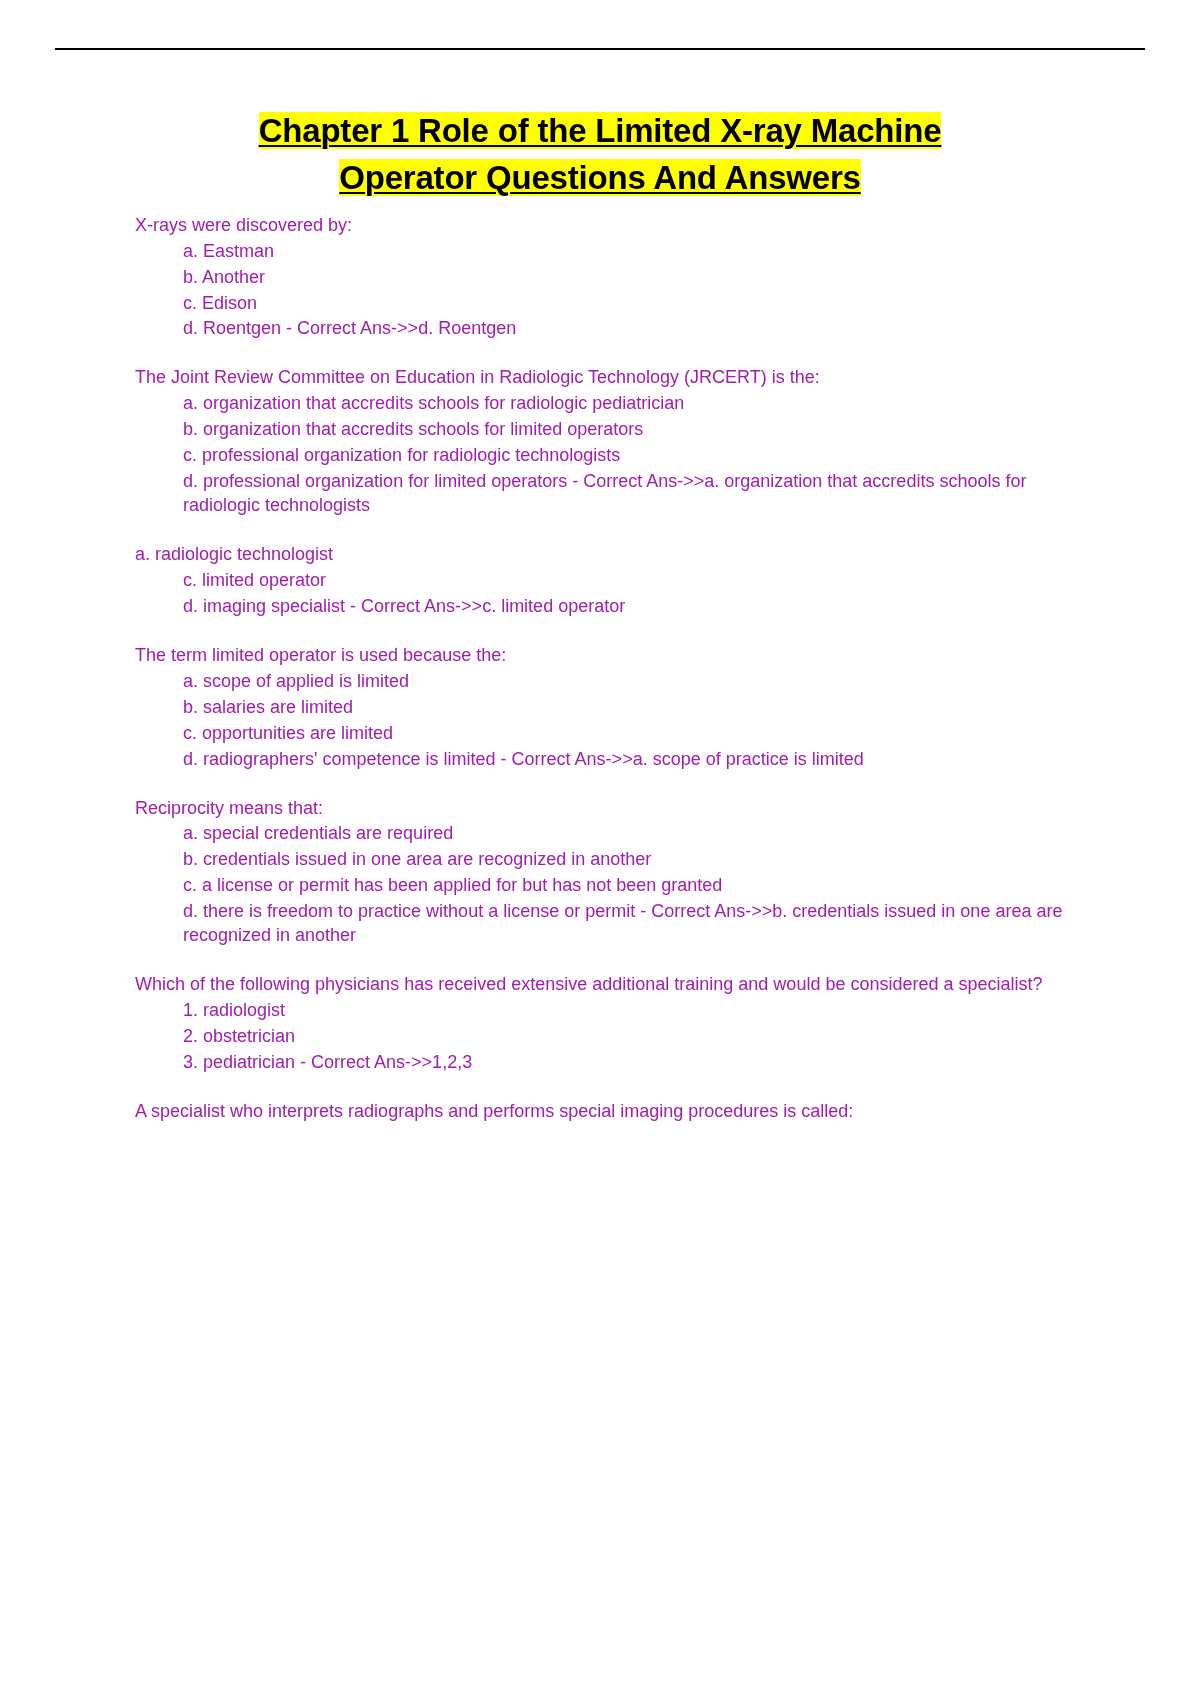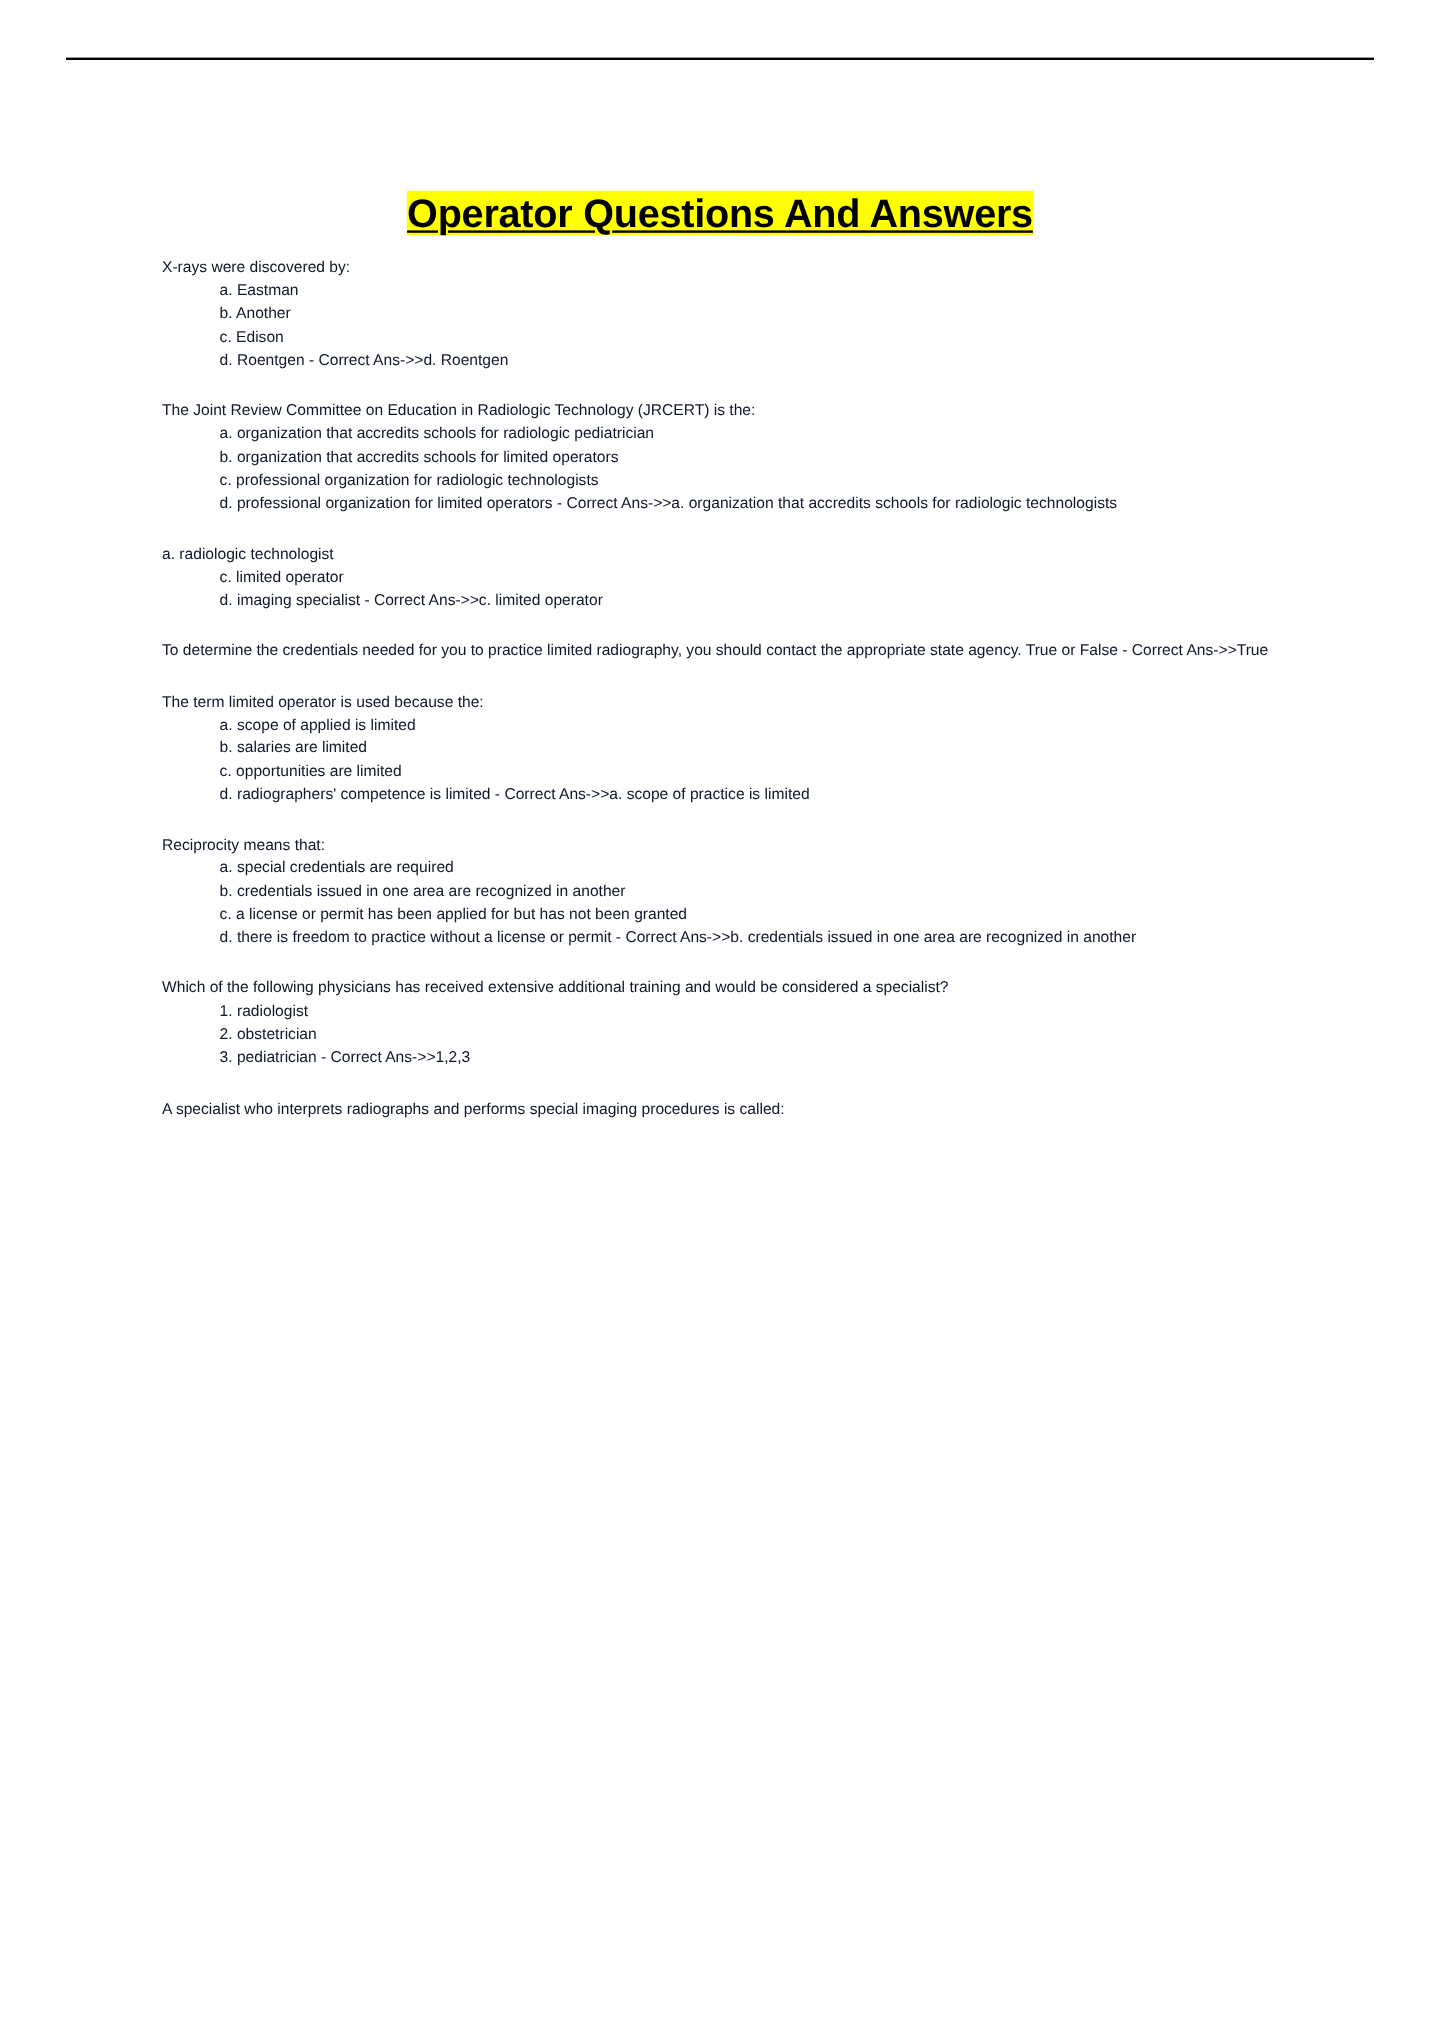--- a/index.html
+++ b/index.html
@@ -46,42 +46,42 @@
     box-decoration-break: clone;
     -webkit-box-decoration-break: clone;
   }
   .body-block {
     margin-top: 12px;
   }
   .qa-block {
     margin: 0 0 25px 0;
   }
   .qa-line {
-    font-size: 13px;
+    font-size: 18px;
     line-height: 1.33;
-    color: #0f172a;
+    color: #a21caf;
     margin: 0;
     padding: 0;
   }
   .qa-line + .qa-line {
     margin-top: 2px;
     margin-left: 48px;
   }
 </style>
 </head>
 <body>
 
 <div class="page">
 
   <div class="rule rule-top"></div>
 
   <div class="content">
 
     <h1 class="doc-title">
-      <br>
+      <span class="hl">Chapter 1 Role of the Limited X-ray Machine</span><br>
       <span class="hl">Operator Questions And Answers</span>
     </h1>
 
     <div class="body-block">
 
       <div class="qa-block">
         <p class="qa-line">X-rays were discovered by:</p>
         <p class="qa-line">a. Eastman</p>
         <p class="qa-line">b. Another</p>
         <p class="qa-line">c. Edison</p>
@@ -95,23 +95,20 @@
         <p class="qa-line">c. professional organization for radiologic technologists</p>
         <p class="qa-line">d. professional organization for limited operators - Correct Ans-&gt;&gt;a. organization that accredits schools for radiologic technologists</p>
       </div>
 
       <div class="qa-block">
         <p class="qa-line">a. radiologic technologist</p>
         <p class="qa-line">c. limited operator</p>
         <p class="qa-line">d. imaging specialist - Correct Ans-&gt;&gt;c. limited operator</p>
       </div>
 
-      <div class="qa-block">
-        <p class="qa-line">To determine the credentials needed for you to practice limited radiography, you should contact the appropriate state agency. True or False - Correct Ans-&gt;&gt;True</p>
-      </div>
 
       <div class="qa-block">
         <p class="qa-line">The term limited operator is used because the:</p>
         <p class="qa-line">a. scope of applied is limited</p>
         <p class="qa-line">b. salaries are limited</p>
         <p class="qa-line">c. opportunities are limited</p>
         <p class="qa-line">d. radiographers' competence is limited - Correct Ans-&gt;&gt;a. scope of practice is limited</p>
       </div>
 
       <div class="qa-block">

